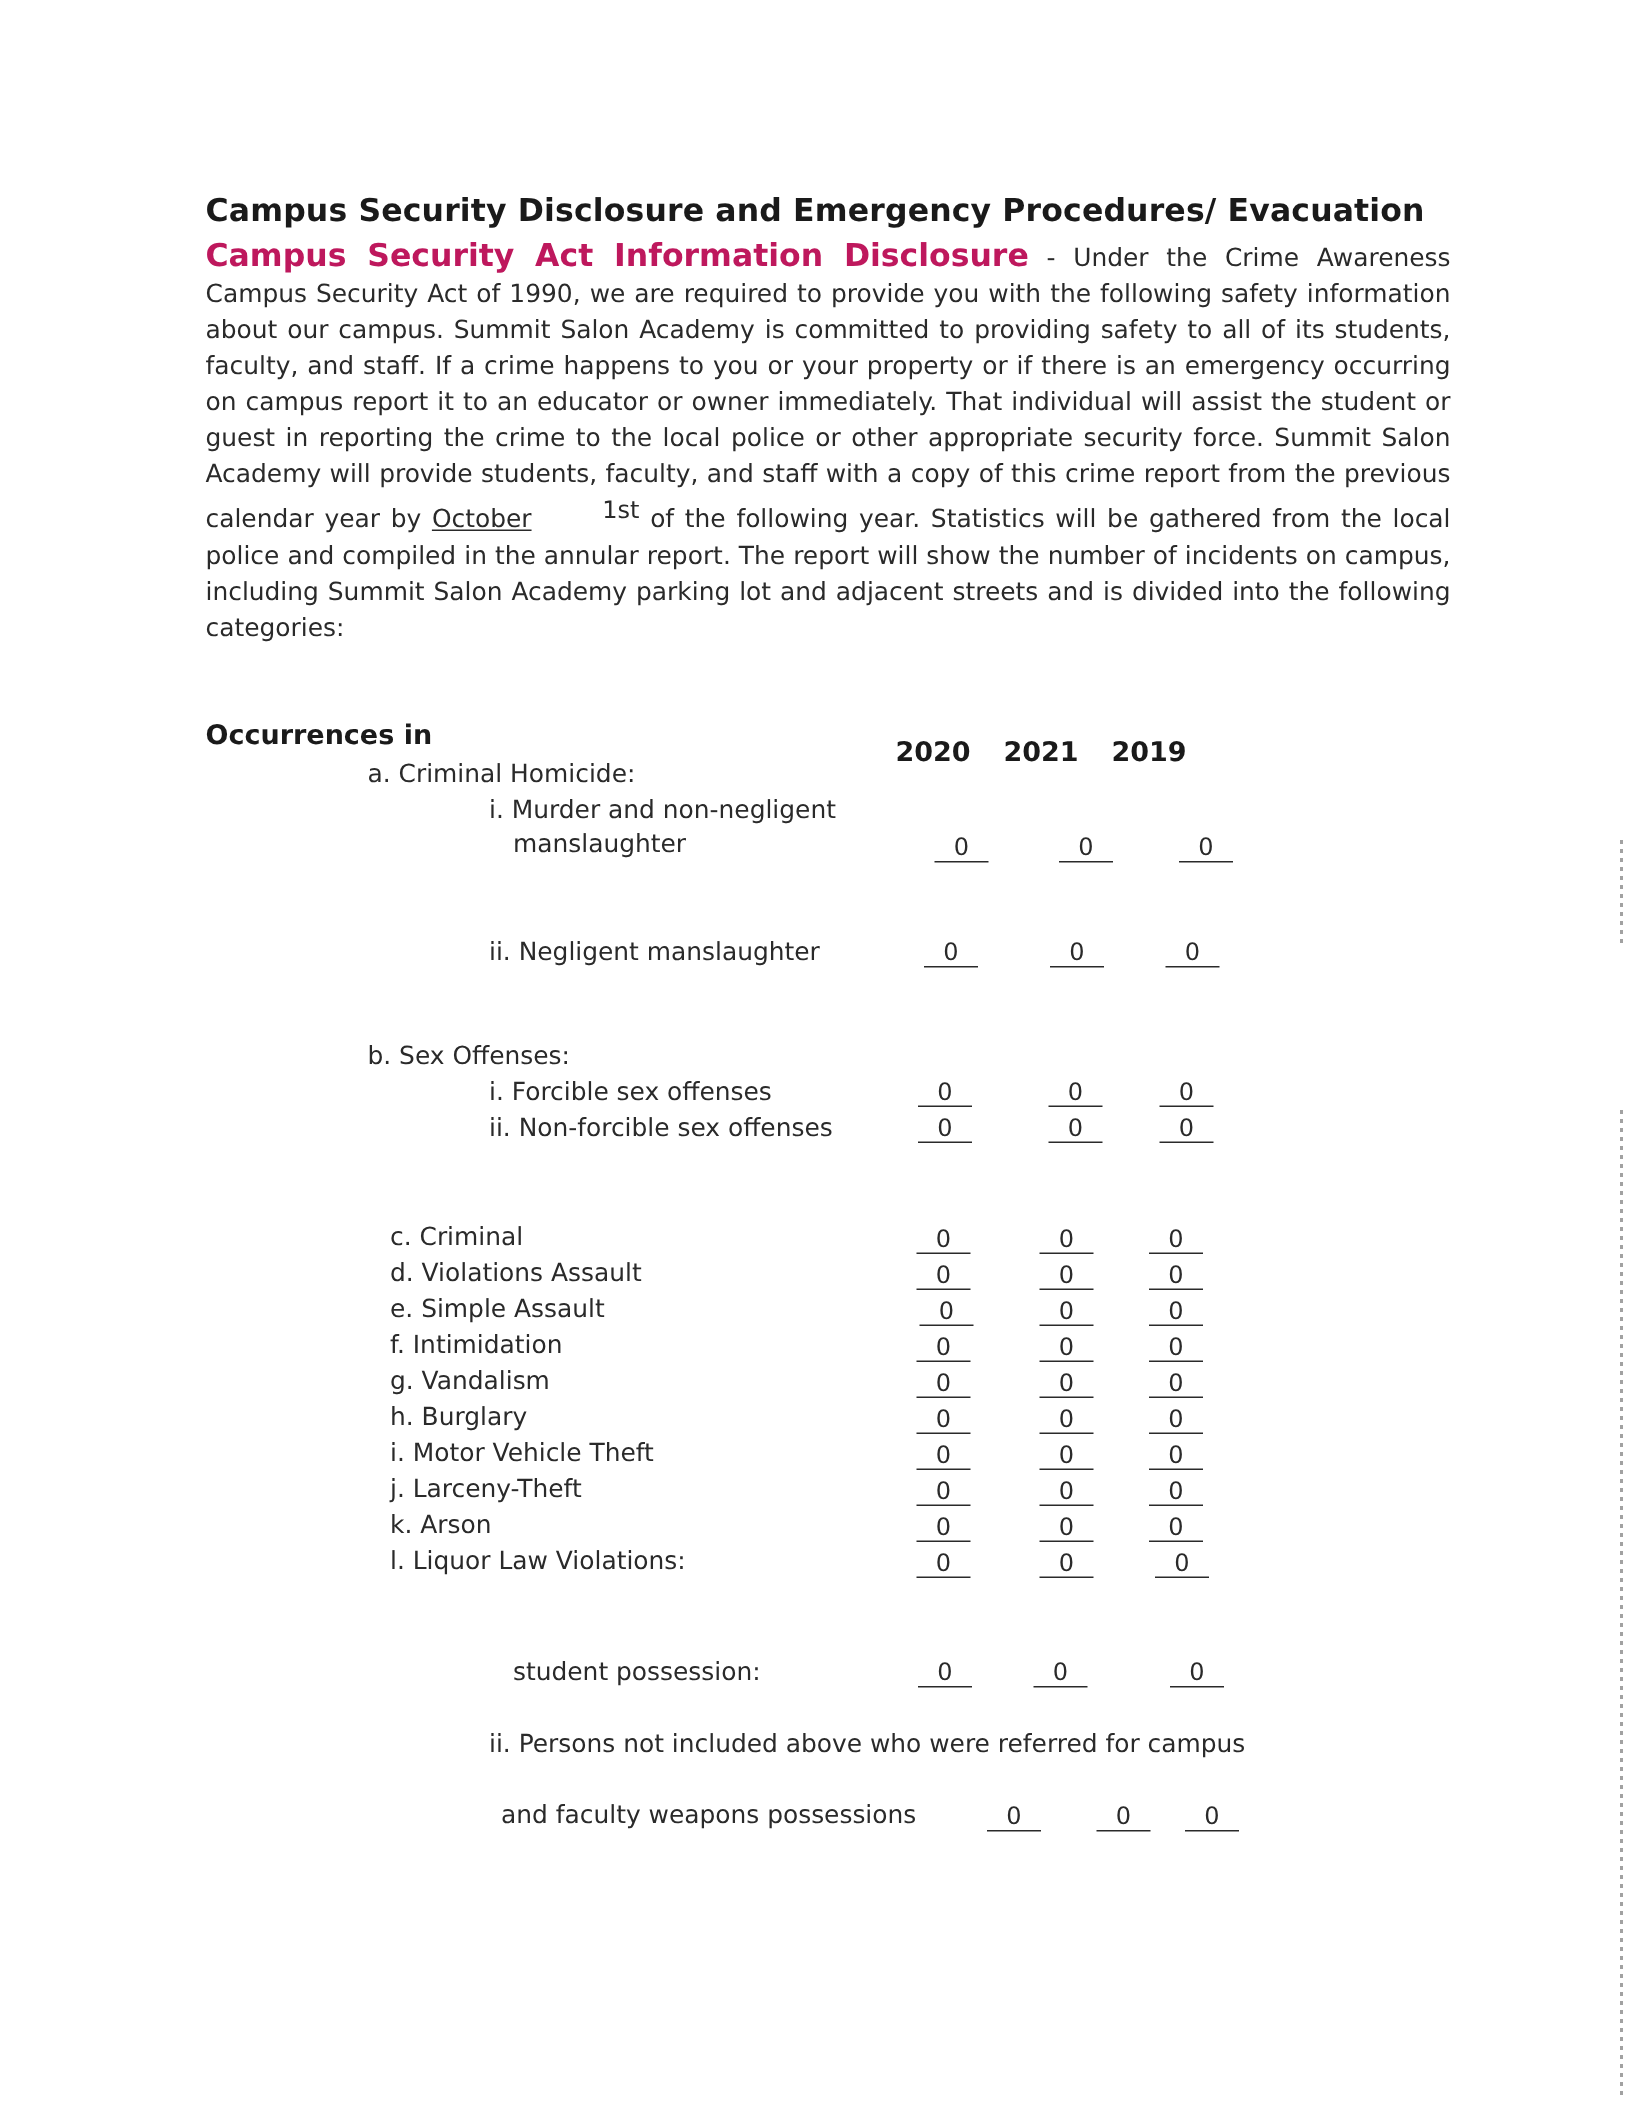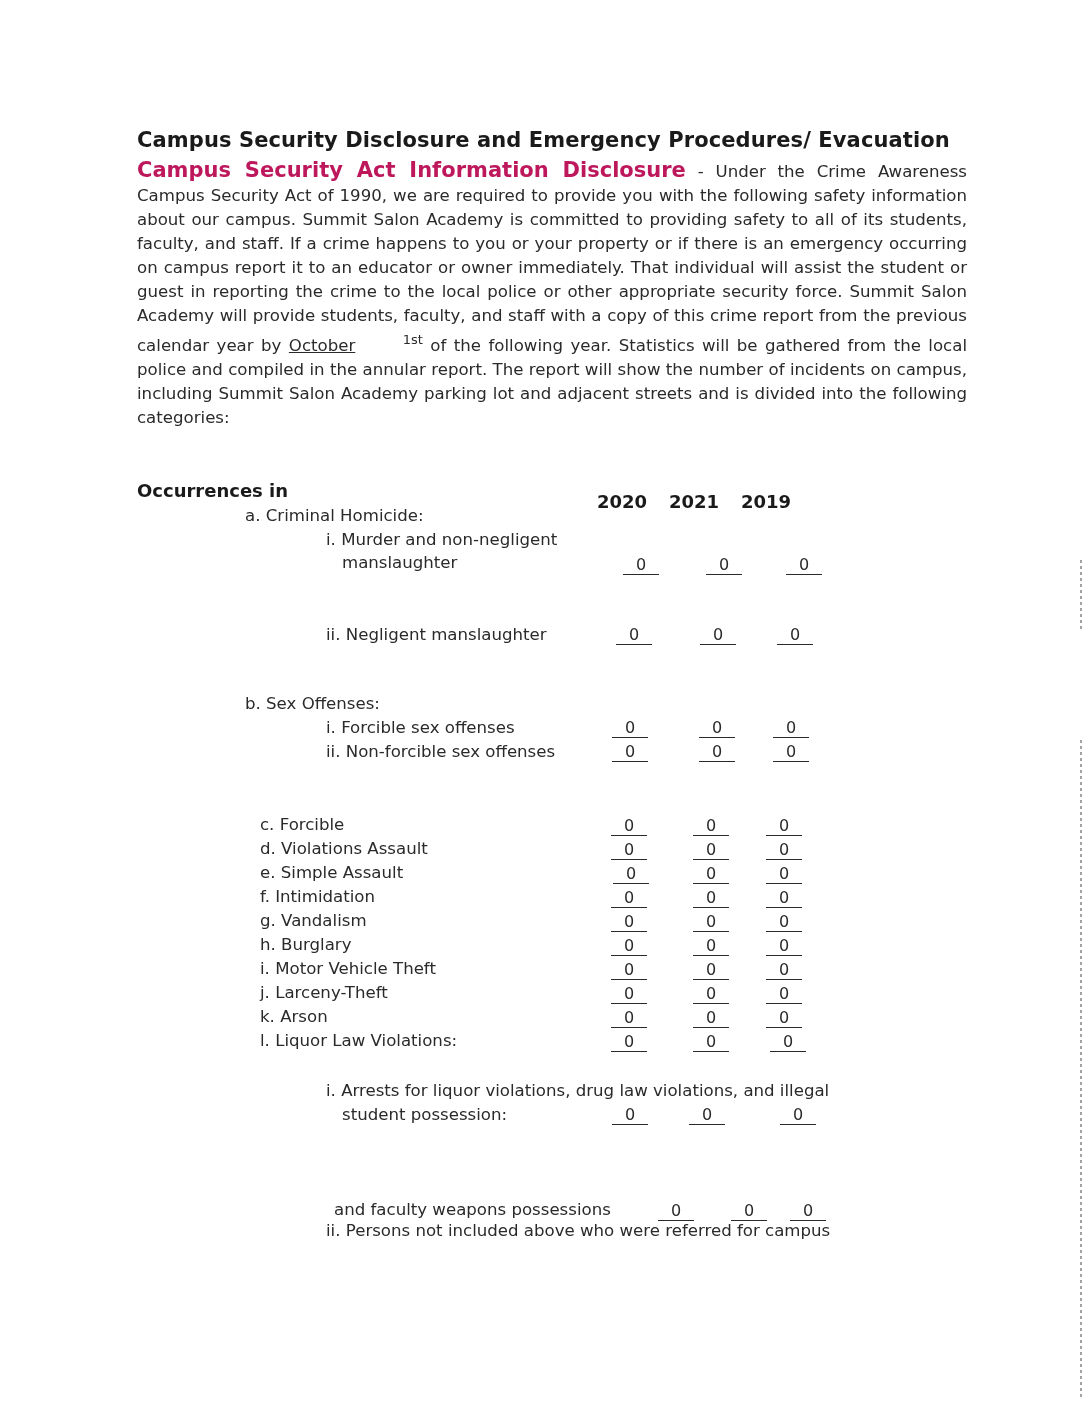--- a/index.html
+++ b/index.html
@@ -2,21 +2,21 @@
 <html><head>
   <meta charset="utf-8">
   <style>
     html, body { margin: 0; padding: 0; background: #ffffff; }
     body { width: 1088px; height: 1408px; position: relative; overflow: hidden; color: #1a1a1a; font-family: "DejaVu Sans", sans-serif; }
     .page { position: absolute; left: 0; top: 0; width: 1088px; height: 1184px; }
     .title { position: absolute; left: 137px; top: 128px; font-size: 21px; font-weight: bold; letter-spacing: 0.1px; white-space: nowrap; }
     .para { position: absolute; left: 137px; top: 158px; width: 830px; font-size: 16.6px; line-height: 24px; text-align: justify; color: #2a2a2a; }
     .para .subtitle { font-size: 21px; font-weight: bold; color: #be185d; }
     .para .ul { text-decoration: underline; }
-    .para .sup { font-size: 13px; vertical-align: super; margin-left: 40px; }
+    .para .sup { font-size: 16px; vertical-align: super; margin-left: 40px; }
     .occ-head { position: absolute; left: 137px; top: 480px; font-size: 18px; font-weight: bold; }
     .year { position: absolute; top: 480px; font-size: 18px; font-weight: bold; margin-top: 11px; }
     .lbl { position: absolute; font-size: 16.6px; color: #2a2a2a; white-space: nowrap; }
     .val { position: absolute; font-size: 16px; color: #2a2a2a; width: 36px; text-align: center; border-bottom: 1.3px solid #2a2a2a; line-height: 18px; }
     .scanline { position: absolute; left: 1080px; width: 2px; background: repeating-linear-gradient(to bottom, #555 0 3px, transparent 3px 6px); opacity: 0.55; }
   </style>
 </head>
 <body>
 
 <div class="page">
@@ -45,21 +45,21 @@
   <div class="lbl" style="left:245px; top:694px">b. Sex Offenses:</div>
   <div class="lbl" style="left:326px; top:718px">i. Forcible sex offenses</div>
   <div class="val" style="left:612px; top:719px">0</div>
   <div class="val" style="left:699px; top:719px">0</div>
   <div class="val" style="left:773px; top:719px">0</div>
   <div class="lbl" style="left:326px; top:742px">ii. Non-forcible sex offenses</div>
   <div class="val" style="left:612px; top:743px">0</div>
   <div class="val" style="left:699px; top:743px">0</div>
   <div class="val" style="left:773px; top:743px">0</div>
 
-  <div class="lbl" style="left:260px; top:815px">c. Forcible</div>
+  <div class="lbl" style="left:260px; top:815px">c. Criminal</div>
   <div class="val" style="left:611px; top:817px">0</div>
   <div class="val" style="left:693px; top:817px">0</div>
   <div class="val" style="left:766px; top:817px">0</div>
 
   <div class="lbl" style="left:260px; top:839px">d. Violations Assault</div>
   <div class="val" style="left:611px; top:841px">0</div>
   <div class="val" style="left:693px; top:841px">0</div>
   <div class="val" style="left:766px; top:841px">0</div>
 
   <div class="lbl" style="left:260px; top:863px">e. Simple Assault</div>
@@ -95,27 +95,26 @@
   <div class="lbl" style="left:260px; top:1007px">k. Arson</div>
   <div class="val" style="left:611px; top:1009px">0</div>
   <div class="val" style="left:693px; top:1009px">0</div>
   <div class="val" style="left:766px; top:1009px">0</div>
 
   <div class="lbl" style="left:260px; top:1031px">l. Liquor Law Violations:</div>
   <div class="val" style="left:611px; top:1033px">0</div>
   <div class="val" style="left:693px; top:1033px">0</div>
   <div class="val" style="left:770px; top:1033px">0</div>
 
-  <div class="lbl" style="left:326px; top:1081px">i. Arrests for liquor violations, drug law violations, and illegal</div>
   <div class="lbl" style="left:342px; top:1105px">student possession:</div>
   <div class="val" style="left:612px; top:1106px">0</div>
   <div class="val" style="left:689px; top:1106px">0</div>
   <div class="val" style="left:780px; top:1106px">0</div>
 
-  <div class="lbl" style="left:326px; top:1221px">ii. Persons not included above who were referred for campus</div>
+  <div class="lbl" style="left:326px; top:1153px">ii. Persons not included above who were referred for campus</div>
   <div class="lbl" style="left:334px; top:1200px">and faculty weapons possessions</div>
   <div class="val" style="left:658px; top:1202px">0</div>
   <div class="val" style="left:731px; top:1202px">0</div>
   <div class="val" style="left:790px; top:1202px">0</div>
 
   <div class="scanline" style="top:560px; height:70px;"></div>
   <div class="scanline" style="top:740px; height:660px;"></div>
 </div>
 
 </body></html>

